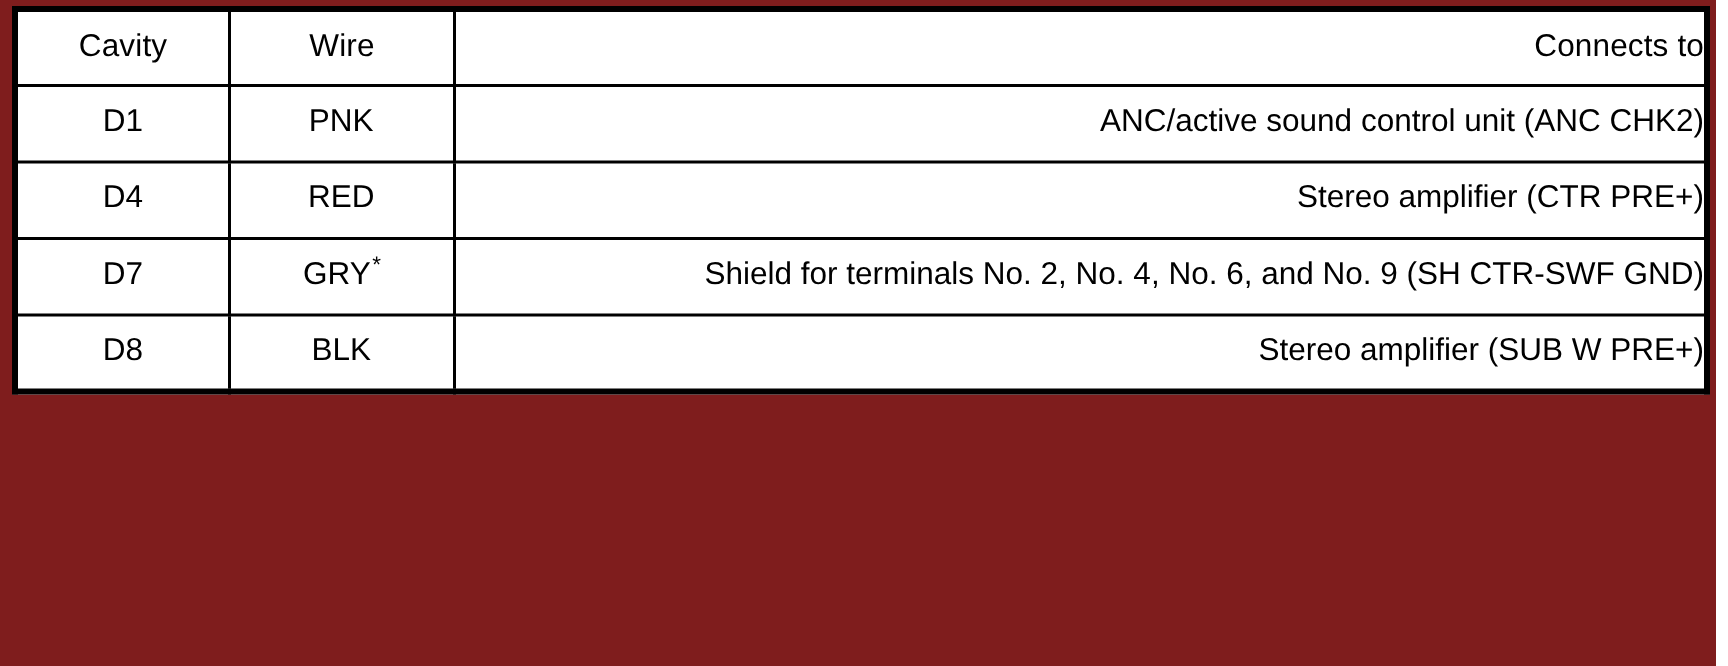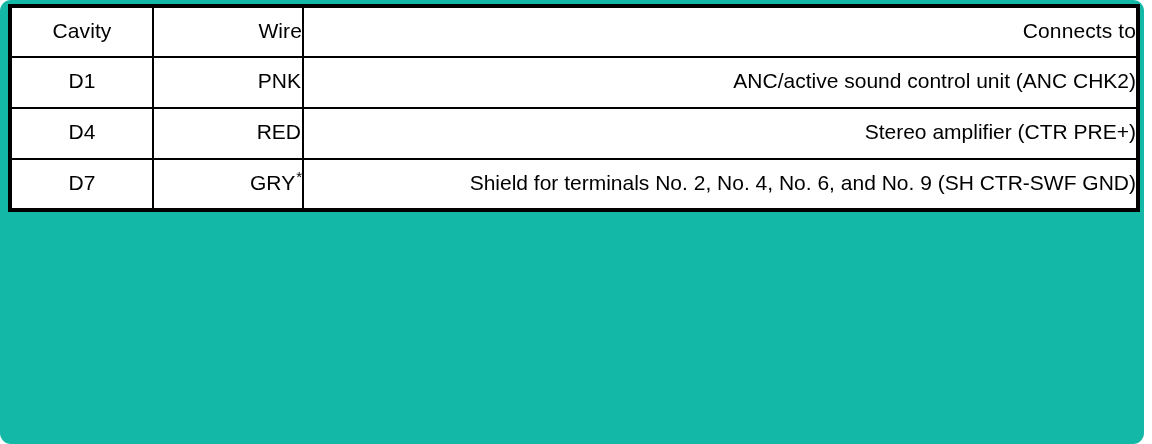--- a/index.html
+++ b/index.html
@@ -12,22 +12,21 @@
     height: 444px;
     font-family: "Liberation Sans", sans-serif;
     color: #000000;
     overflow: hidden;
   }
 
   .sheet {
     position: relative;
     width: 1144px;
     height: 444px;
-    background: #14b8a6;
-    border-radius: 11px;
+    background: #7f1d1d;
   }
 
   .wiring-table {
     position: absolute;
     left: 8px;
     top: 4px;
     width: 1132px;
     border-collapse: collapse;
     table-layout: fixed;
     background: #ffffff;
@@ -49,21 +48,21 @@
 
   .wiring-table tr:last-child td {
     border-bottom: none;
   }
   .wiring-table td:last-child,
   .wiring-table th:last-child {
     border-right: none;
   }
 
   .col-cavity { width: 143px; text-align: center; }
-  .col-wire   { width: 150px; text-align: right; }
+  .col-wire   { width: 150px; text-align: center; }
   .col-conn   { width: auto; text-align: right; }
 
   thead th {
     font-weight: bold;
     font-size: 21px;
     letter-spacing: 0.1px;
   }
   thead th.col-conn { text-align: right; }
 
   td.col-conn,
@@ -107,17 +106,22 @@
       </tr>
 
 
 
       <tr>
         <td class="col-cavity">D7</td>
         <td class="col-wire"><span>GRY</span><span class="sup-star">*</span></td>
         <td class="col-conn">Shield for terminals No. 2, No. 4, No. 6, and No. 9 (SH CTR-SWF GND)</td>
       </tr>
 
+      <tr>
+        <td class="col-cavity">D8</td>
+        <td class="col-wire"><span>BLK</span><span class="sup-star"></span></td>
+        <td class="col-conn">Stereo amplifier (SUB W PRE+)</td>
+      </tr>
 
     </tbody>
   </table>
 
 </div>
 
 </body></html>

